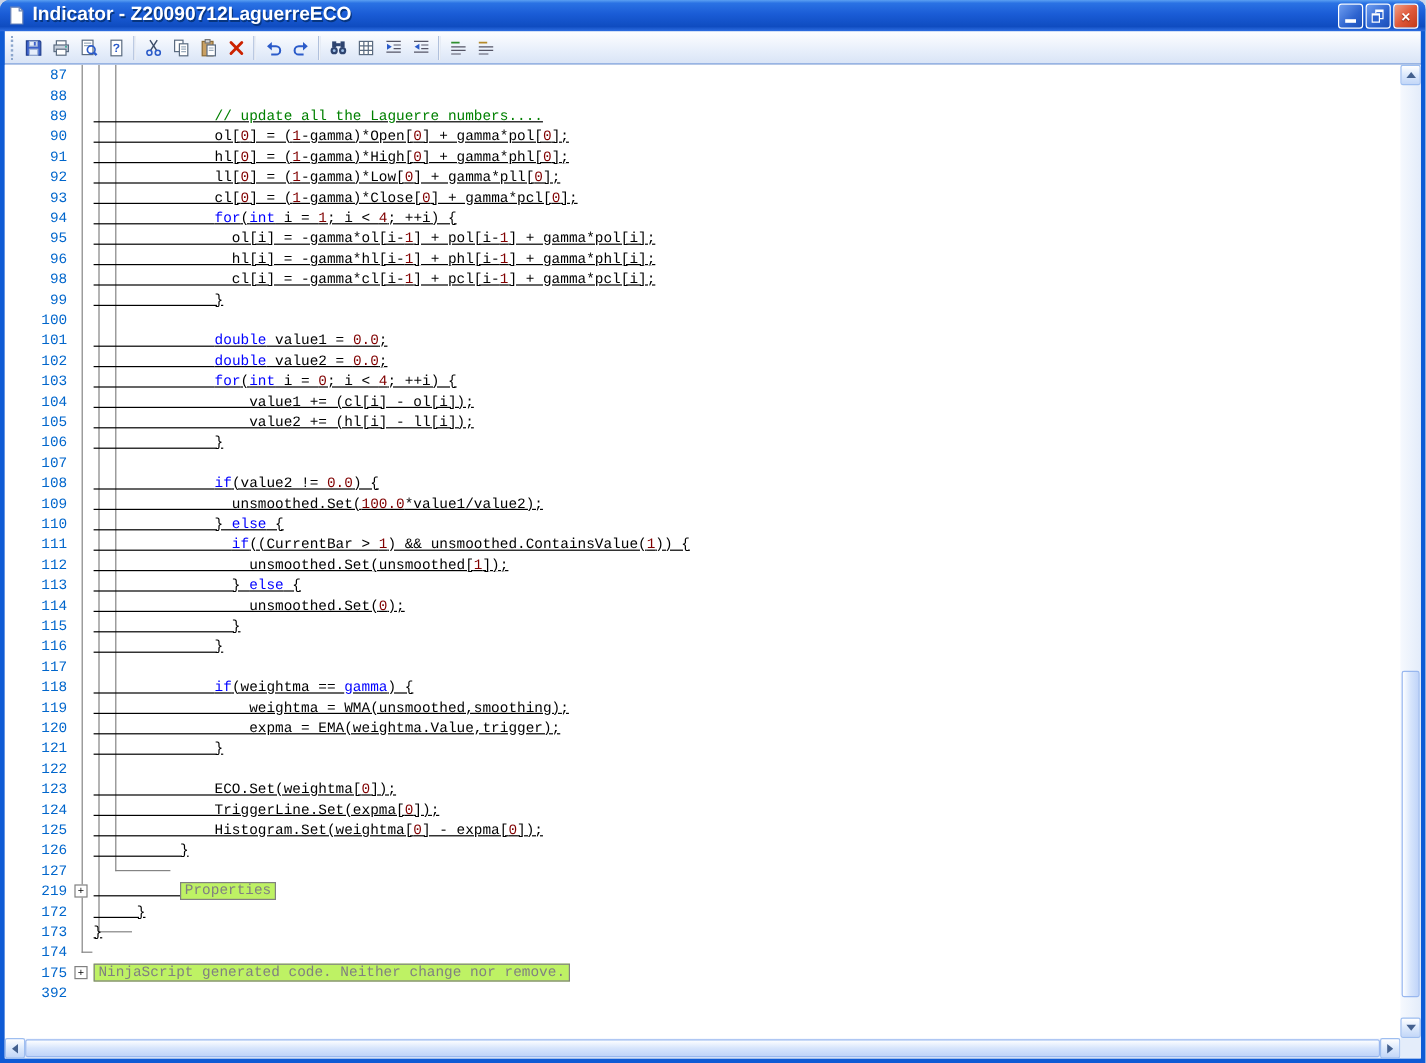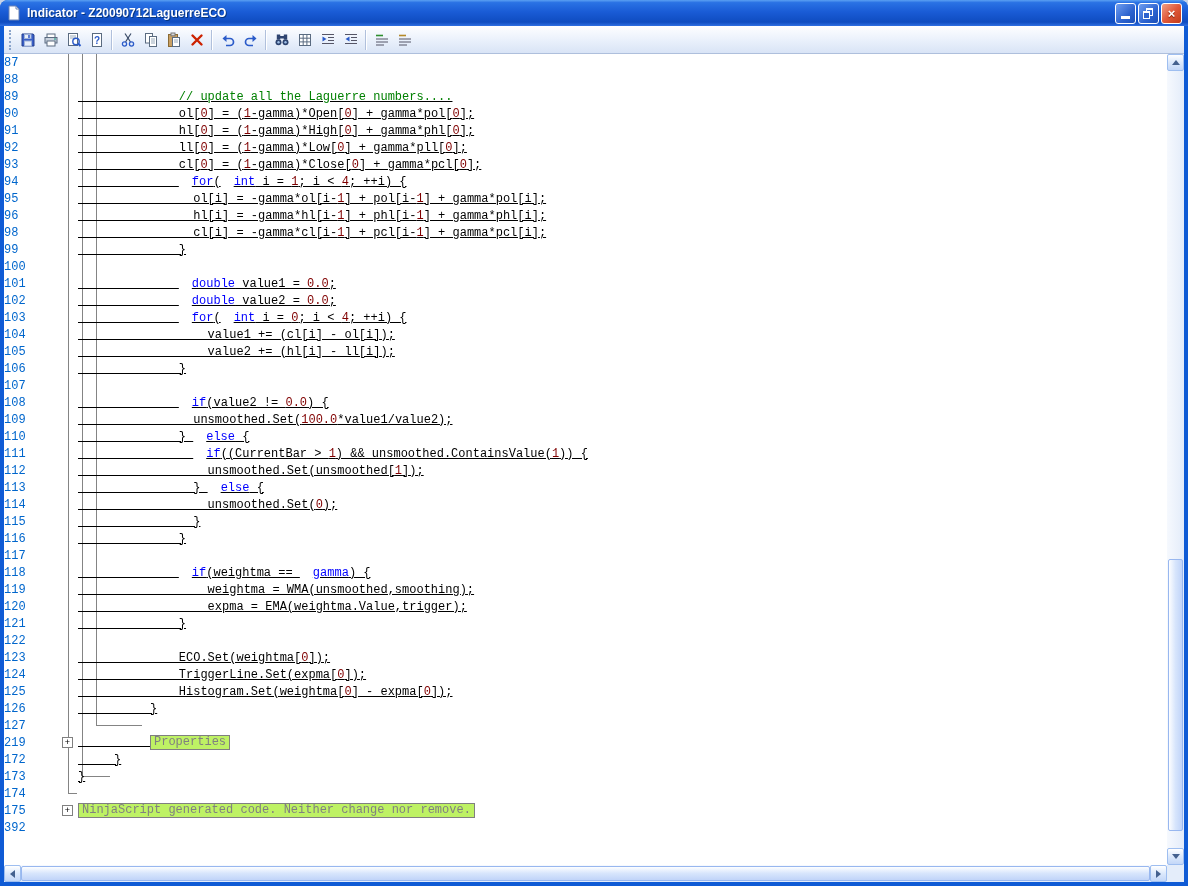--- a/index.html
+++ b/index.html
@@ -4,21 +4,21 @@
 <style>
   html,body{margin:0;padding:0;background:#c8d4e8;}
   .window{position:relative;width:1188px;height:886px;background:#0f5bd5;
     border-radius:8px 8px 0 0;overflow:hidden;font-family:"Liberation Sans",sans-serif;}
 
   
   .titlebar{position:absolute;left:0;top:0;right:0;height:26px;
     background:linear-gradient(180deg,#5ba0f2 0%,#2a72e4 10%,#1a5cd6 45%,#0f4cc0 85%,#2f6fe2 100%);
     display:flex;align-items:center;padding:0 6px;box-sizing:border-box;}
   .appicon{width:16px;height:16px;margin-right:5px;flex:0 0 auto;}
-  .title-text{color:#fff;font-size:12px;font-weight:bold;text-shadow:1px 1px 0 #07357f;
+  .title-text{color:#fff;font-size:16px;font-weight:bold;text-shadow:1px 1px 0 #07357f;
     white-space:nowrap;flex:1 1 auto;}
   .winbtns{display:flex;gap:2px;flex:0 0 auto;}
   .wbtn{width:21px;height:21px;border-radius:3px;border:1px solid #fff;box-sizing:border-box;
     display:flex;align-items:center;justify-content:center;
     background:linear-gradient(135deg,#6f9ef0,#2d63cf 60%,#1b4fb8);}
   .wbtn.close{background:linear-gradient(135deg,#f0a086,#e0593a 50%,#c23a18);}
   .glyph-min{display:block;width:9px;height:3px;background:#fff;margin-top:9px;}
   .glyph-restore{position:relative;width:11px;height:11px;display:block;}
   .glyph-restore::before{content:"";position:absolute;left:3px;top:0;width:5px;height:5px;
     border:1px solid #fff;border-top:2px solid #fff;}
@@ -34,27 +34,27 @@
   .tbtn{width:23px;height:22px;border:none;background:transparent;padding:0;margin:0;
     display:flex;align-items:center;justify-content:center;}
   .tsep{width:1px;height:20px;background:#b0c0dc;border-right:1px solid #fff;margin:0 3px;}
 
   
   .editor{position:absolute;left:4px;top:54px;right:4px;bottom:4px;background:#fff;}
   .viewport{position:absolute;left:0;top:0;right:17px;bottom:17px;overflow:hidden;background:#fff;
     font-family:"Liberation Mono",monospace;font-size:12px;}
   .code-lines{position:relative;z-index:2;}
   .row{display:flex;height:17px;align-items:center;}
-  .ln{flex:0 0 52px;text-align:left;padding-right:4px;color:var(--lnc,#0066cc);}
+  .ln{flex:0 0 52px;text-align:right;padding-right:4px;color:var(--lnc,#0066cc);}
   .foldcell{flex:0 0 18px;position:relative;height:17px;}
   .foldbox{position:absolute;left:2px;top:3px;width:9px;height:9px;line-height:9px;font-size:9px;
     text-align:center;border:1px solid #808080;background:#fff;color:#000;box-sizing:content-box;
     font-family:"Liberation Sans",sans-serif;}
   .code{white-space:pre;color:var(--plain,#000);text-decoration:underline;}
-  .tok-kw{color:var(--kw,#0000ff);margin-left:13px;}
+  .tok-kw{color:var(--kw,#0000ff);}
   .tok-comment{color:var(--cm,#008000);}
   .tok-num{color:var(--num,#800000);}
   .collapsed{display:inline-block;border:1px solid #808080;color:var(--col,#808080);
     padding:0 3px;line-height:13px;background:#bef264;}
   .guide{position:absolute;width:1px;background:#848484;z-index:1;}
   .gfoot{position:absolute;height:1px;background:#848484;z-index:1;}
 
   
   .vscroll{position:absolute;right:0;top:0;width:17px;bottom:17px;
     background:linear-gradient(90deg,#f6f9fe,#e3ecfa);}

